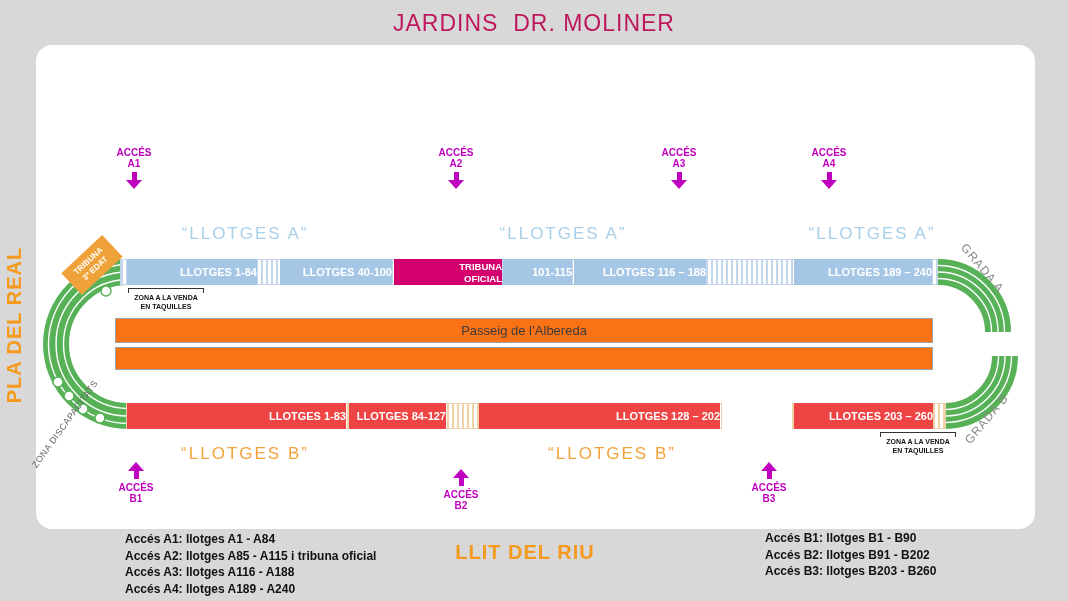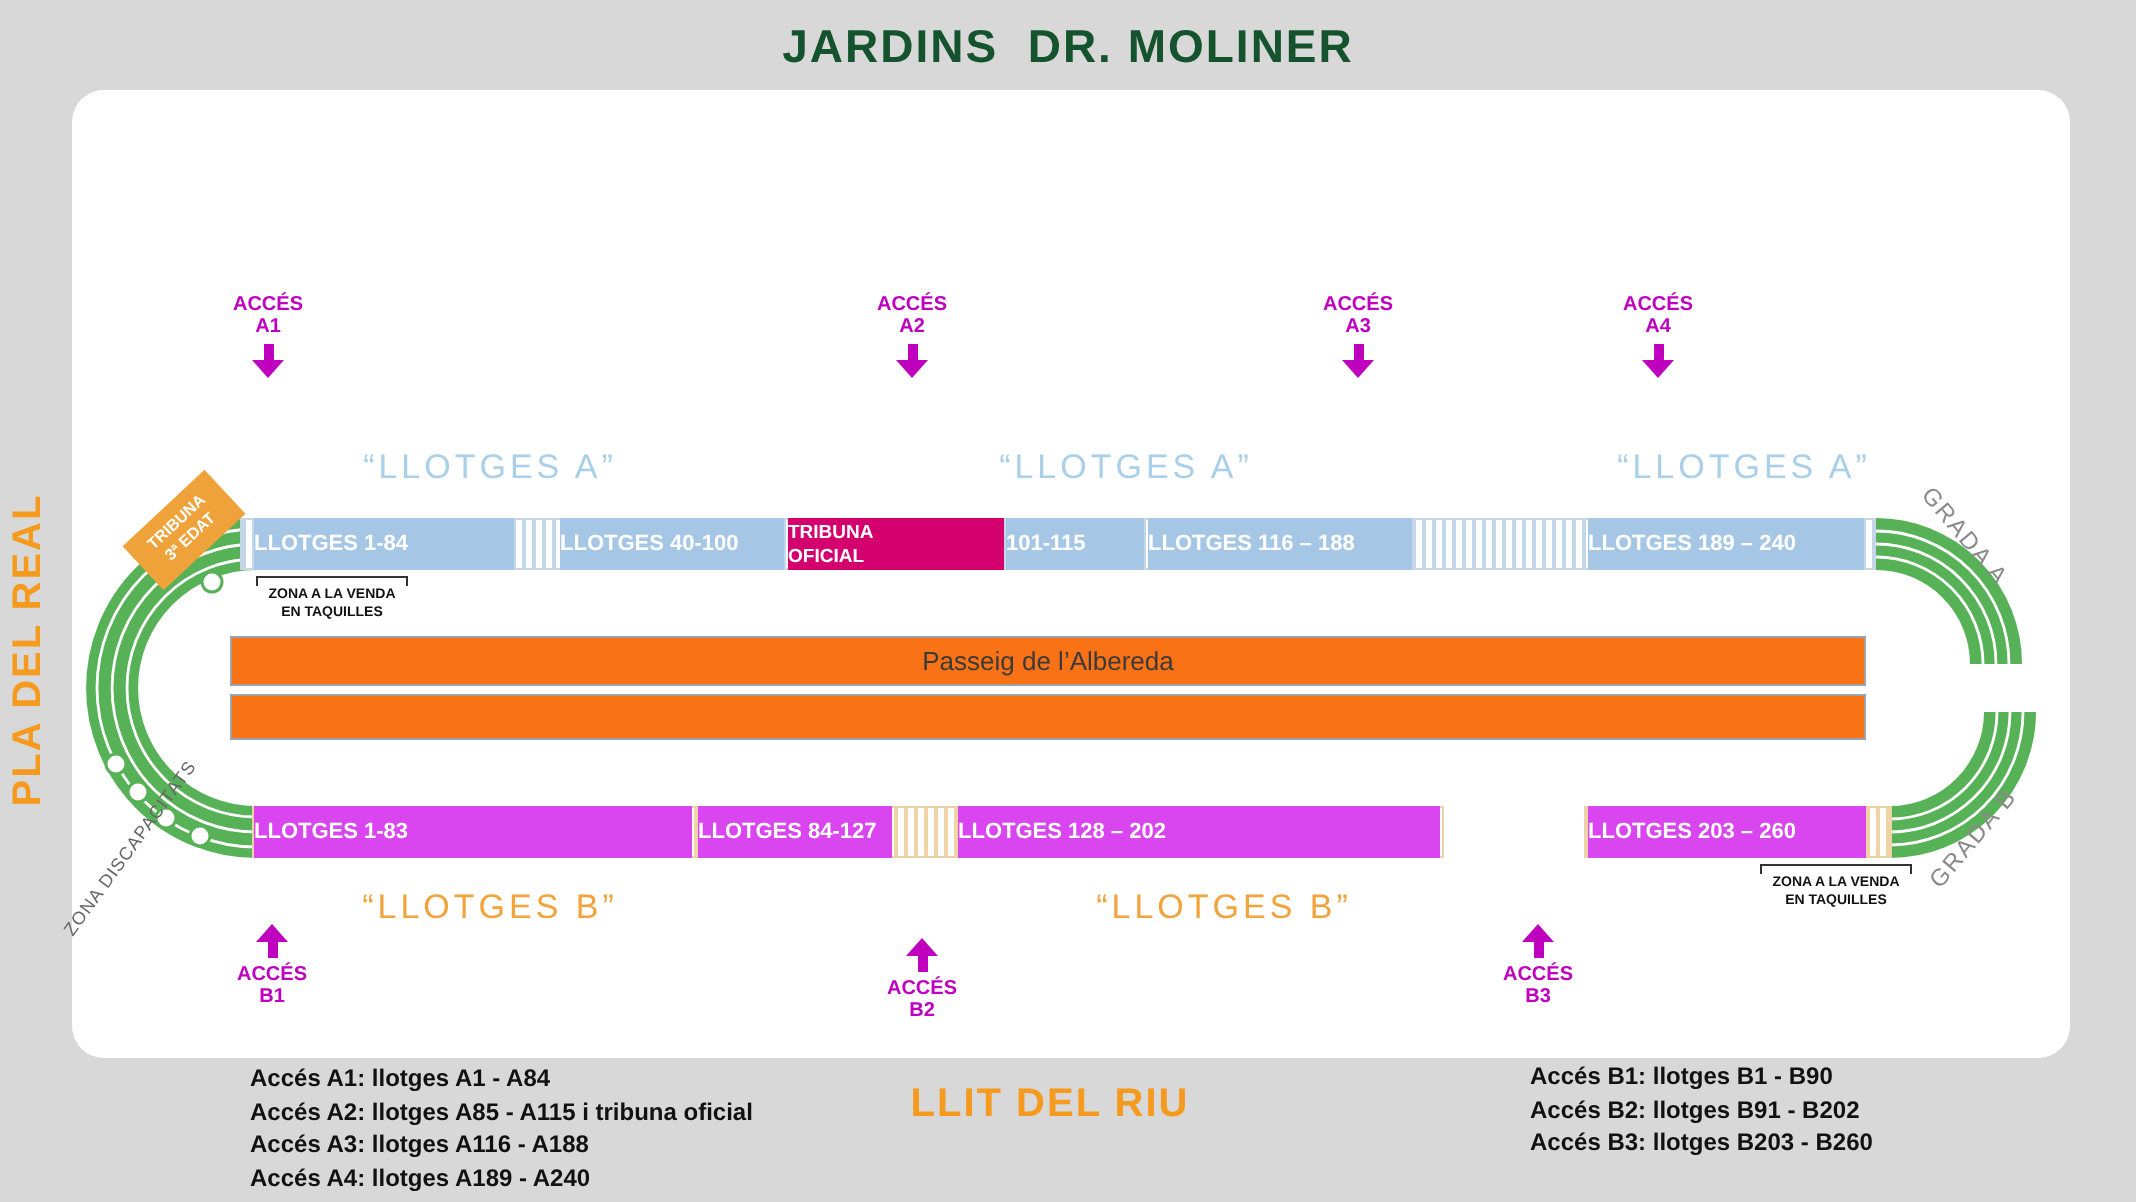--- a/index.html
+++ b/index.html
@@ -1,21 +1,21 @@
 <!DOCTYPE html>
 <html><head>
 <meta charset="utf-8">
 <style>
   body{margin:0;background:#d8d8d8}
   .stage{position:relative;width:1068px;height:601px;background:#d8d8d8;
          font-family:"Liberation Sans",sans-serif;overflow:hidden}
   .abs{position:absolute}
   .panel{left:36px;top:45px;width:999px;height:484px;background:#fff;border-radius:16px;z-index:0}
-  .title{left:0;top:10px;width:100%;text-align:center;font-size:23px;font-weight:bold;
-         color:#14532d;letter-spacing:1px;white-space:pre;z-index:2}
+  .title{left:0;top:10px;width:100%;text-align:center;font-size:23px;font-weight:normal;
+         color:#be185d;letter-spacing:1px;white-space:pre;z-index:2}
   .vlabel{left:-75px;top:313px;width:180px;height:24px;transform:rotate(-90deg);
           text-align:center;font-size:20px;font-weight:bold;color:#f59a1c;letter-spacing:1px;z-index:2}
   .bottom-label{left:380px;top:541px;width:290px;text-align:center;font-size:20px;
                 font-weight:bold;color:#f59a1c;letter-spacing:1px;z-index:2}
   .access{width:44px;text-align:center;color:#bf00bf;font-weight:bold;font-size:10px;
           line-height:11px;z-index:3}
   .arrow{width:16px;margin:3px auto 0}
   .arrow .stem{width:5px;height:8px;background:#bf00bf;margin:0 auto}
   .arrow .head{width:0;height:0;margin:0 auto;border-left:8px solid transparent;
                border-right:8px solid transparent}
@@ -23,24 +23,24 @@
   .arrow.up{margin:0 auto 3px}
   .arrow.up .head{border-bottom:9px solid #bf00bf}
   .hdr{font-size:17px;letter-spacing:2px;text-align:center;z-index:2}
   .hdr.a{color:#a9cfe9}
   .hdr.b{color:#f2a33c}
   .band{height:26px;z-index:1;box-sizing:border-box}
   .band.a{background:repeating-linear-gradient(90deg,#c3d6ea 0 2px,#ffffff 2px 5px);
           border:1px solid #c6d6e8}
   .band.b{background:repeating-linear-gradient(90deg,#f0d3a6 0 2px,#ffffff 2px 5px);
           border:1px solid #ecd2a8}
-  .blk{height:26px;line-height:26px;text-align:left;color:#fff;font-weight:bold;
+  .blk{height:26px;line-height:26px;text-align:right;color:#fff;font-weight:bold;
        font-size:11px;z-index:2;white-space:nowrap;overflow:hidden}
   .blk.blue{background:#a6c6e6}
-  .blk.orangeb{background:#d946ef}
+  .blk.orangeb{background:#ef4444}
   .blk.pink{background:#d4006e;line-height:12px;white-space:normal}
   .blk.pink .inner{display:inline-block;width:62px;font-size:9.5px;line-height:11.5px;margin-top:2px}
   .zona{width:76px;text-align:center;z-index:2;font-size:7px;line-height:8.5px;
         color:#111;font-weight:bold}
   .zona .bracket{height:4px;border:1px solid #333;border-bottom:none;margin-bottom:1px}
   .road{background:#f97316;border:1px solid #9aa4ad;z-index:1;box-sizing:border-box}
   .road-label{line-height:23px;text-align:center;font-size:13px;color:#3a3a3a}
   .legend{font-size:12px;font-weight:bold;color:#111;line-height:16.5px;z-index:2}
   .rot-label{color:#8a8a8a;font-size:12px;letter-spacing:1px;text-align:center;z-index:2}
   .disc-label{color:#666;font-size:9px;text-align:center;z-index:2;letter-spacing:.5px}

